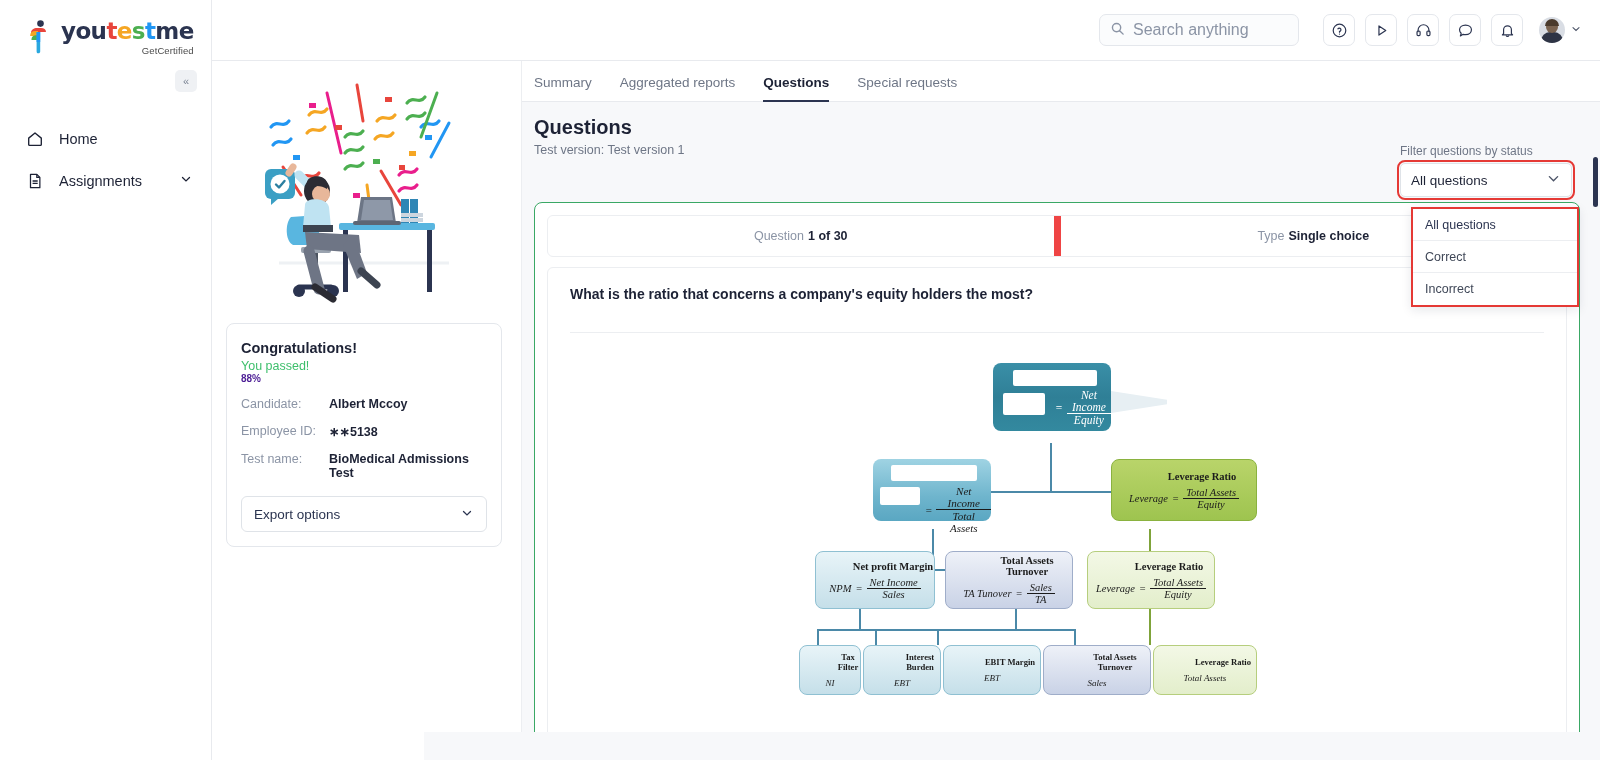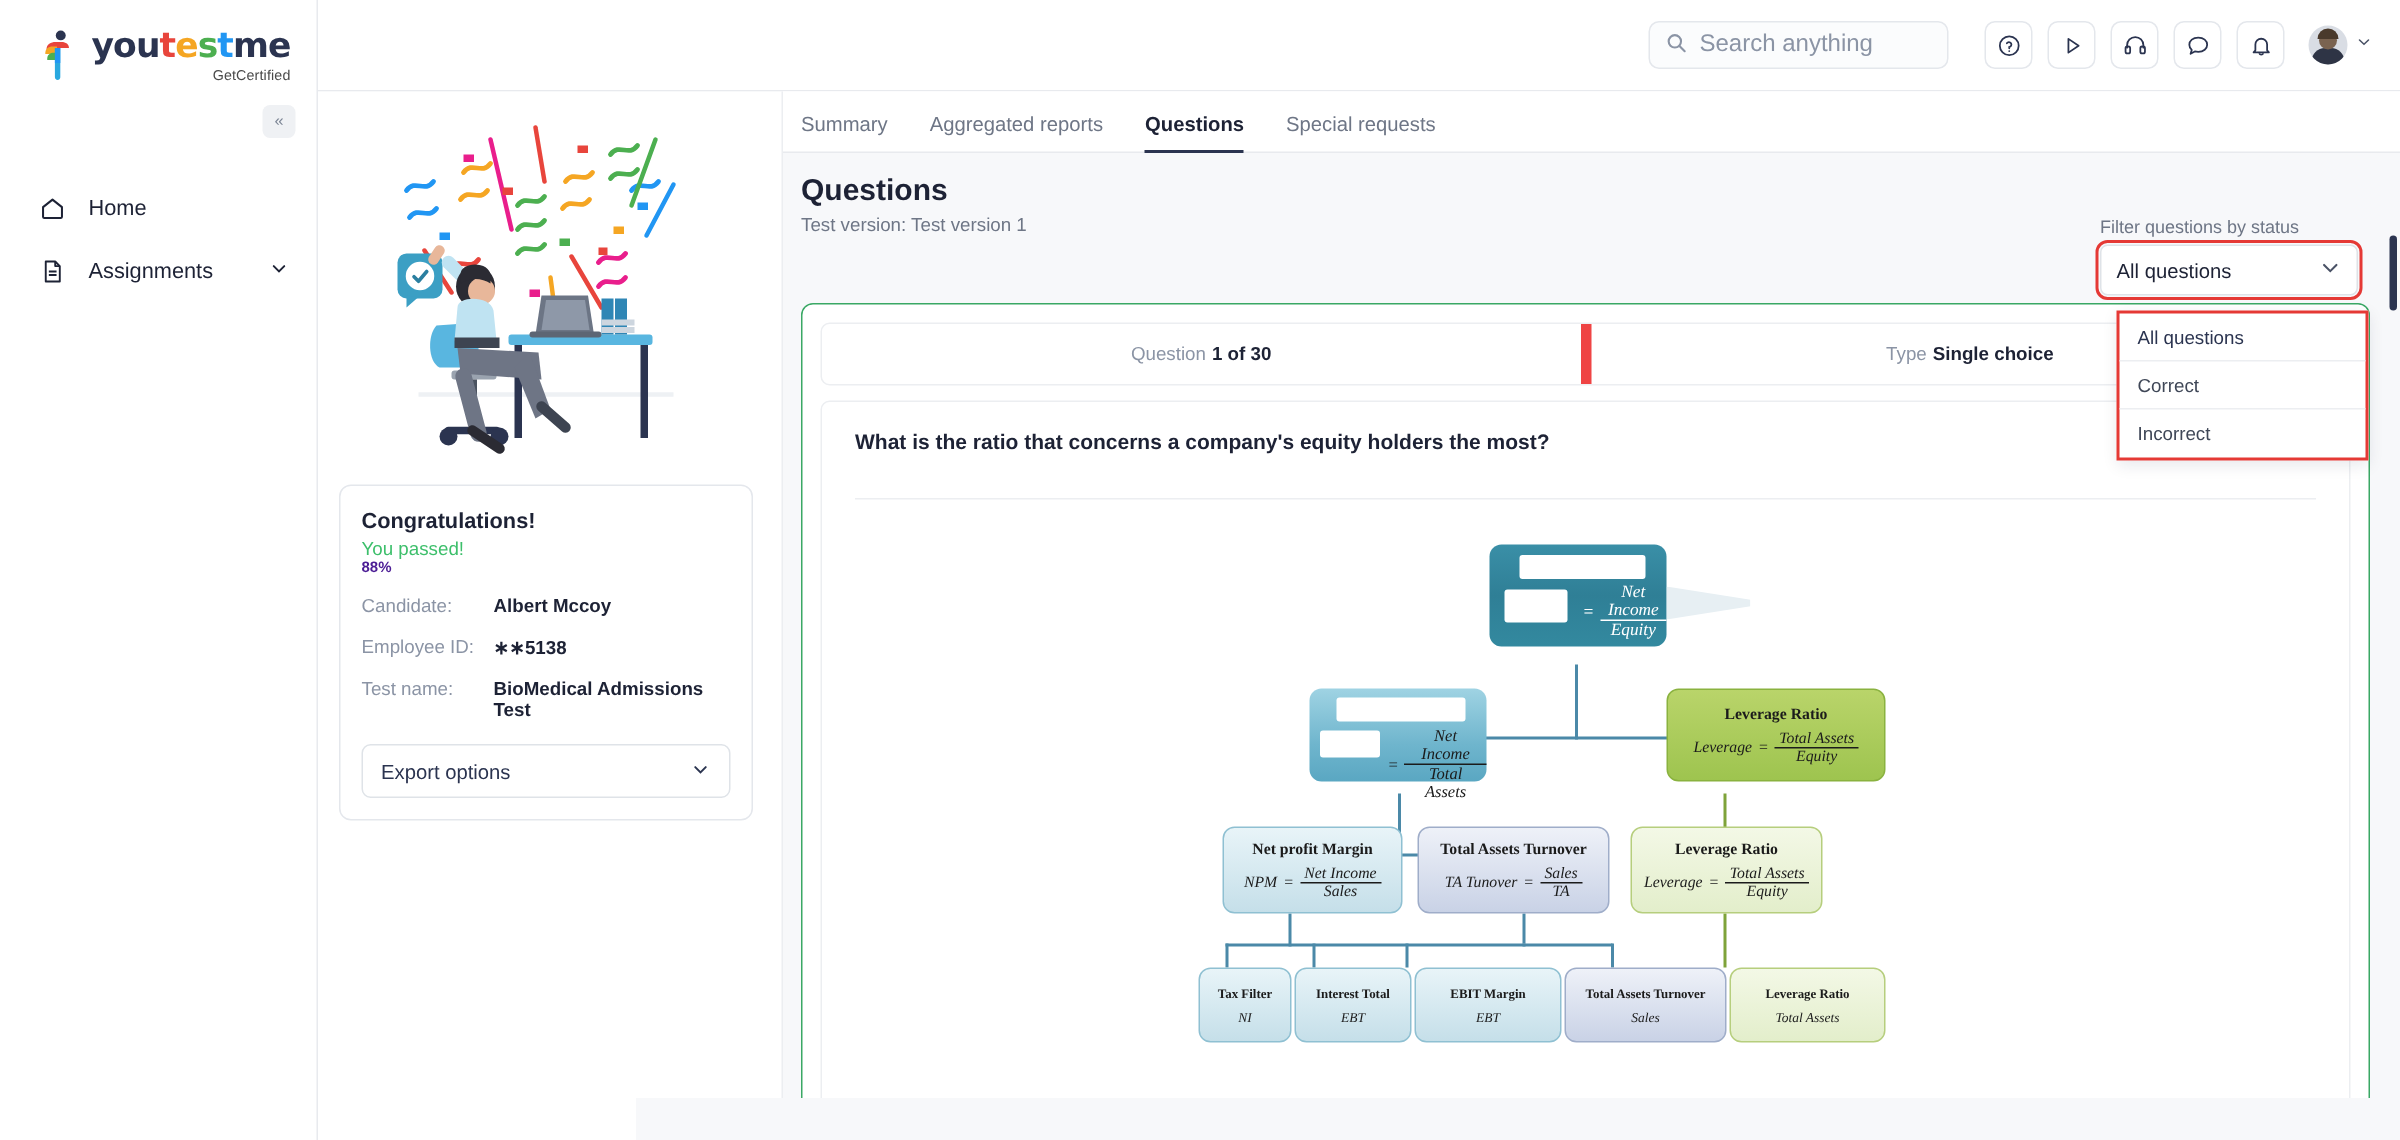--- a/index.html
+++ b/index.html
@@ -159,21 +159,21 @@
   }
   .q-text { font-size: 14px; font-weight: 700; color: #1d2235; }
   .q-divider { height: 1px; background: #eceef1; margin: 30px 0 0 0; }
 
   .diagram { position: relative; margin: 18px auto 0 auto; width: 520px; height: 330px; }
   .dbox {
     position: absolute; border-radius: 8px; display: flex; flex-direction: column;
     align-items: center; justify-content: center; text-align: center;
     font-family: "Liberation Serif", serif; color: #1b1b1b;
   }
-  .dbox .ttl { font-size: 10.5px; font-weight: 700; }
+  .dbox .ttl { font-size: 10.5px; font-weight: 700; margin-left: 36px; }
   .frac { display: inline-flex; flex-direction: column; align-items: center; vertical-align: middle; }
   .frac .num { border-bottom: 1px solid #1b1b1b; padding: 0 3px; }
   .frac .den { padding: 0 3px; }
   .eq { display: inline-flex; align-items: center; gap: 4px; font-style: italic; font-size: 10.5px; }
   .teal-grad { background: linear-gradient(180deg,#3a8fa7 0%, #2f7f96 50%, #33899f 100%); color: #fff; }
   .teal-lt { background: linear-gradient(180deg,#9fd3e3 0%, #6fb5cd 60%, #5aa7c2 100%); }
   .blue-lt { background: linear-gradient(180deg,#e8f4f8 0%, #c5dfe9 100%); border: 1px solid #8fc0d2; }
   .blue-gray { background: linear-gradient(180deg,#eef1f8 0%, #c9d2e6 100%); border: 1px solid #9fadc9; }
   .green-g { background: linear-gradient(180deg,#b9d46a 0%, #9ec44f 100%); border: 1px solid #8ab23f; }
   .green-lt { background: linear-gradient(180deg,#f3f8e6 0%, #e3eecb 100%); border: 1px solid #b6ce7d; }
@@ -552,21 +552,21 @@
                       <span class="den">Equity</span>
                     </span>
                   </div>
                 </div>
 
                 <div class="dbox blue-lt" style="left:2px; top:294px; width:62px; height:50px;">
                   <div class="ttl" style="font-size:8.6px;">Tax Filter</div>
                   <div style="font-style:italic; font-size:9px; margin-top:6px;">NI</div>
                 </div>
                 <div class="dbox blue-lt" style="left:66px; top:294px; width:78px; height:50px;">
-                  <div class="ttl" style="font-size:8.6px;">Interest Total</div>
+                  <div class="ttl" style="font-size:8.6px;">Interest Burden</div>
                   <div style="font-style:italic; font-size:9px; margin-top:6px;">EBT</div>
                 </div>
                 <div class="dbox blue-lt" style="left:146px; top:294px; width:98px; height:50px;">
                   <div class="ttl" style="font-size:8.6px;">EBIT Margin</div>
                   <div style="font-style:italic; font-size:9px; margin-top:6px;">EBT</div>
                 </div>
                 <div class="dbox blue-gray" style="left:246px; top:294px; width:108px; height:50px;">
                   <div class="ttl" style="font-size:8.6px;">Total Assets Turnover</div>
                   <div style="font-style:italic; font-size:9px; margin-top:6px;">Sales</div>
                 </div>

